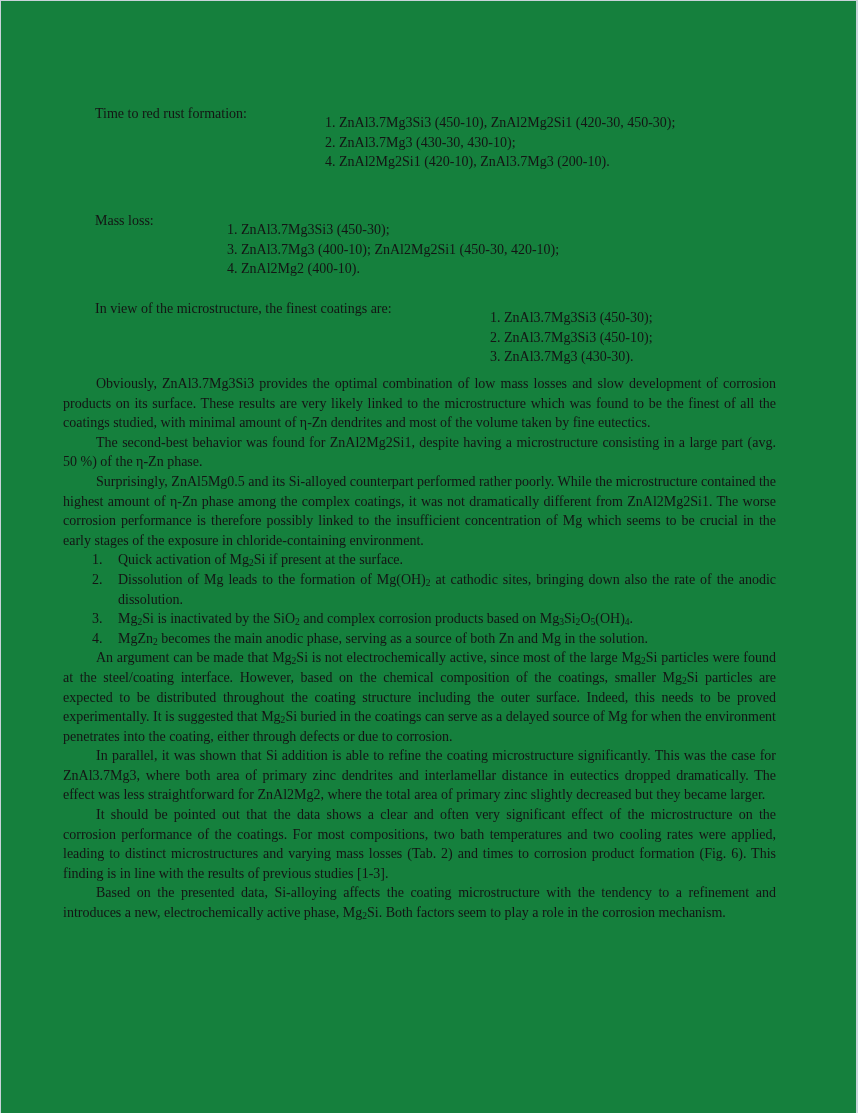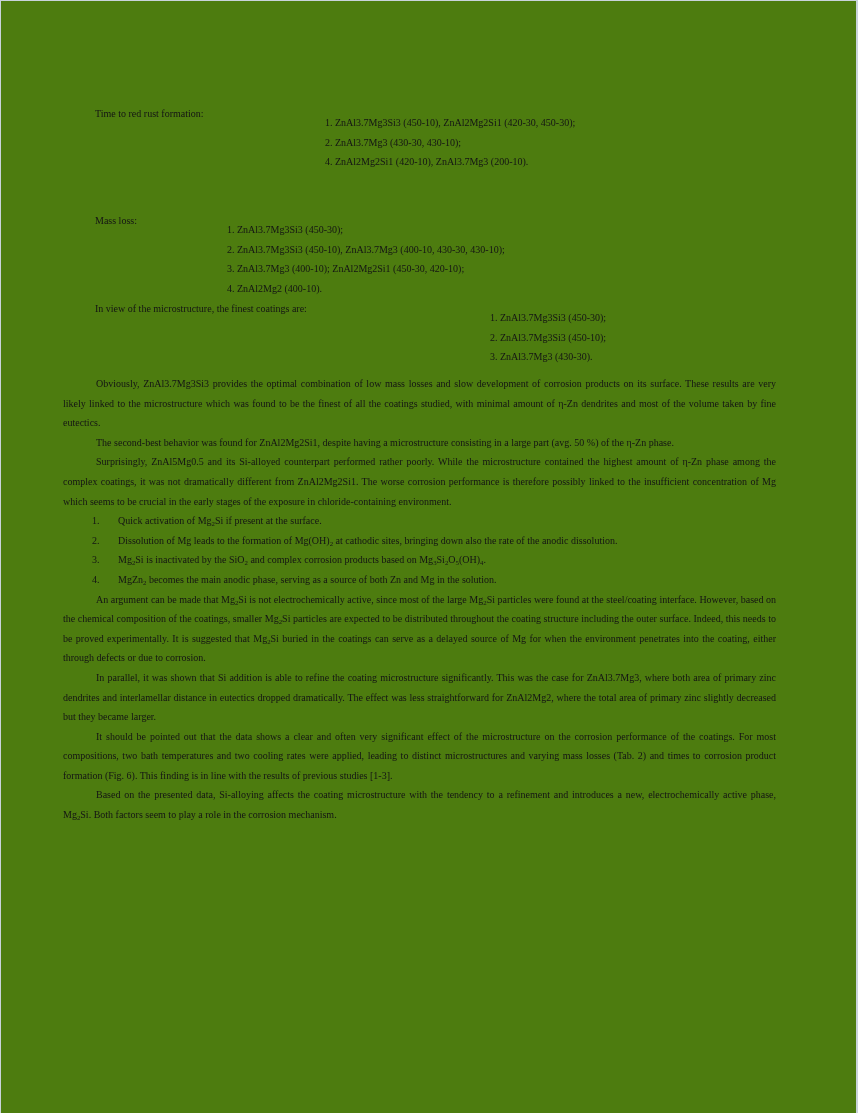--- a/index.html
+++ b/index.html
@@ -4,23 +4,23 @@
   <style>
     html, body { margin: 0; padding: 0; }
     body {
       width: 860px; height: 1113px; background: #ffffff; overflow: hidden;
       font-family: "Liberation Serif", "DejaVu Serif", serif;
       color: #141414;
     }
     .page {
       position: relative; width: 858px; height: 1113px;
       border-top: 1px solid #c9d3da; border-left: 1px solid #c9d3da; border-right: 2px solid #c9d3da;
-      box-sizing: border-box; background: #4d7c0f;
+      box-sizing: border-box; background: #15803d;
     }
-    .text { font-size: 10px; line-height: 19.6px; }
+    .text { font-size: 14px; line-height: 19.6px; }
     .rank-block { position: absolute; left: 94px; }
     .rank-label { position: absolute; left: 0; top: 0; white-space: nowrap; }
     .rank-list { position: absolute; top: 0; list-style: none; margin: 9px; padding: 0; white-space: nowrap; }
     .rank-list li { margin: 0; padding: 0; }
     #block-red { top: 103px; }
     #block-red .rank-list { left: 221px; }
     #block-mass { top: 210px; }
     #block-mass .rank-list { left: 123px; }
     #block-fine { top: 298px; }
     #block-fine .rank-list { left: 386px; }
@@ -46,21 +46,20 @@
       <li>1. ZnAl3.7Mg3Si3 (450-10), ZnAl2Mg2Si1 (420-30, 450-30);</li>
       <li>2. ZnAl3.7Mg3 (430-30, 430-10);</li>
       <li>4. ZnAl2Mg2Si1 (420-10), ZnAl3.7Mg3 (200-10).</li>
     </ul>
   </div>
 
   <div class="rank-block text" id="block-mass">
     <span class="rank-label">Mass loss:</span>
     <ul class="rank-list">
       <li>1. ZnAl3.7Mg3Si3 (450-30);</li>
-      <li>2. ZnAl3.7Mg3Si3 (450-10), ZnAl3.7Mg3 (400-10, 430-30, 430-10);</li>
       <li>3. ZnAl3.7Mg3 (400-10); ZnAl2Mg2Si1 (450-30, 420-10);</li>
       <li>4. ZnAl2Mg2 (400-10).</li>
     </ul>
   </div>
 
   <div class="rank-block text" id="block-fine">
     <span class="rank-label">In view of the microstructure, the finest coatings are:</span>
     <ul class="rank-list">
       <li>1. ZnAl3.7Mg3Si3 (450-30);</li>
       <li>2. ZnAl3.7Mg3Si3 (450-10);</li>

